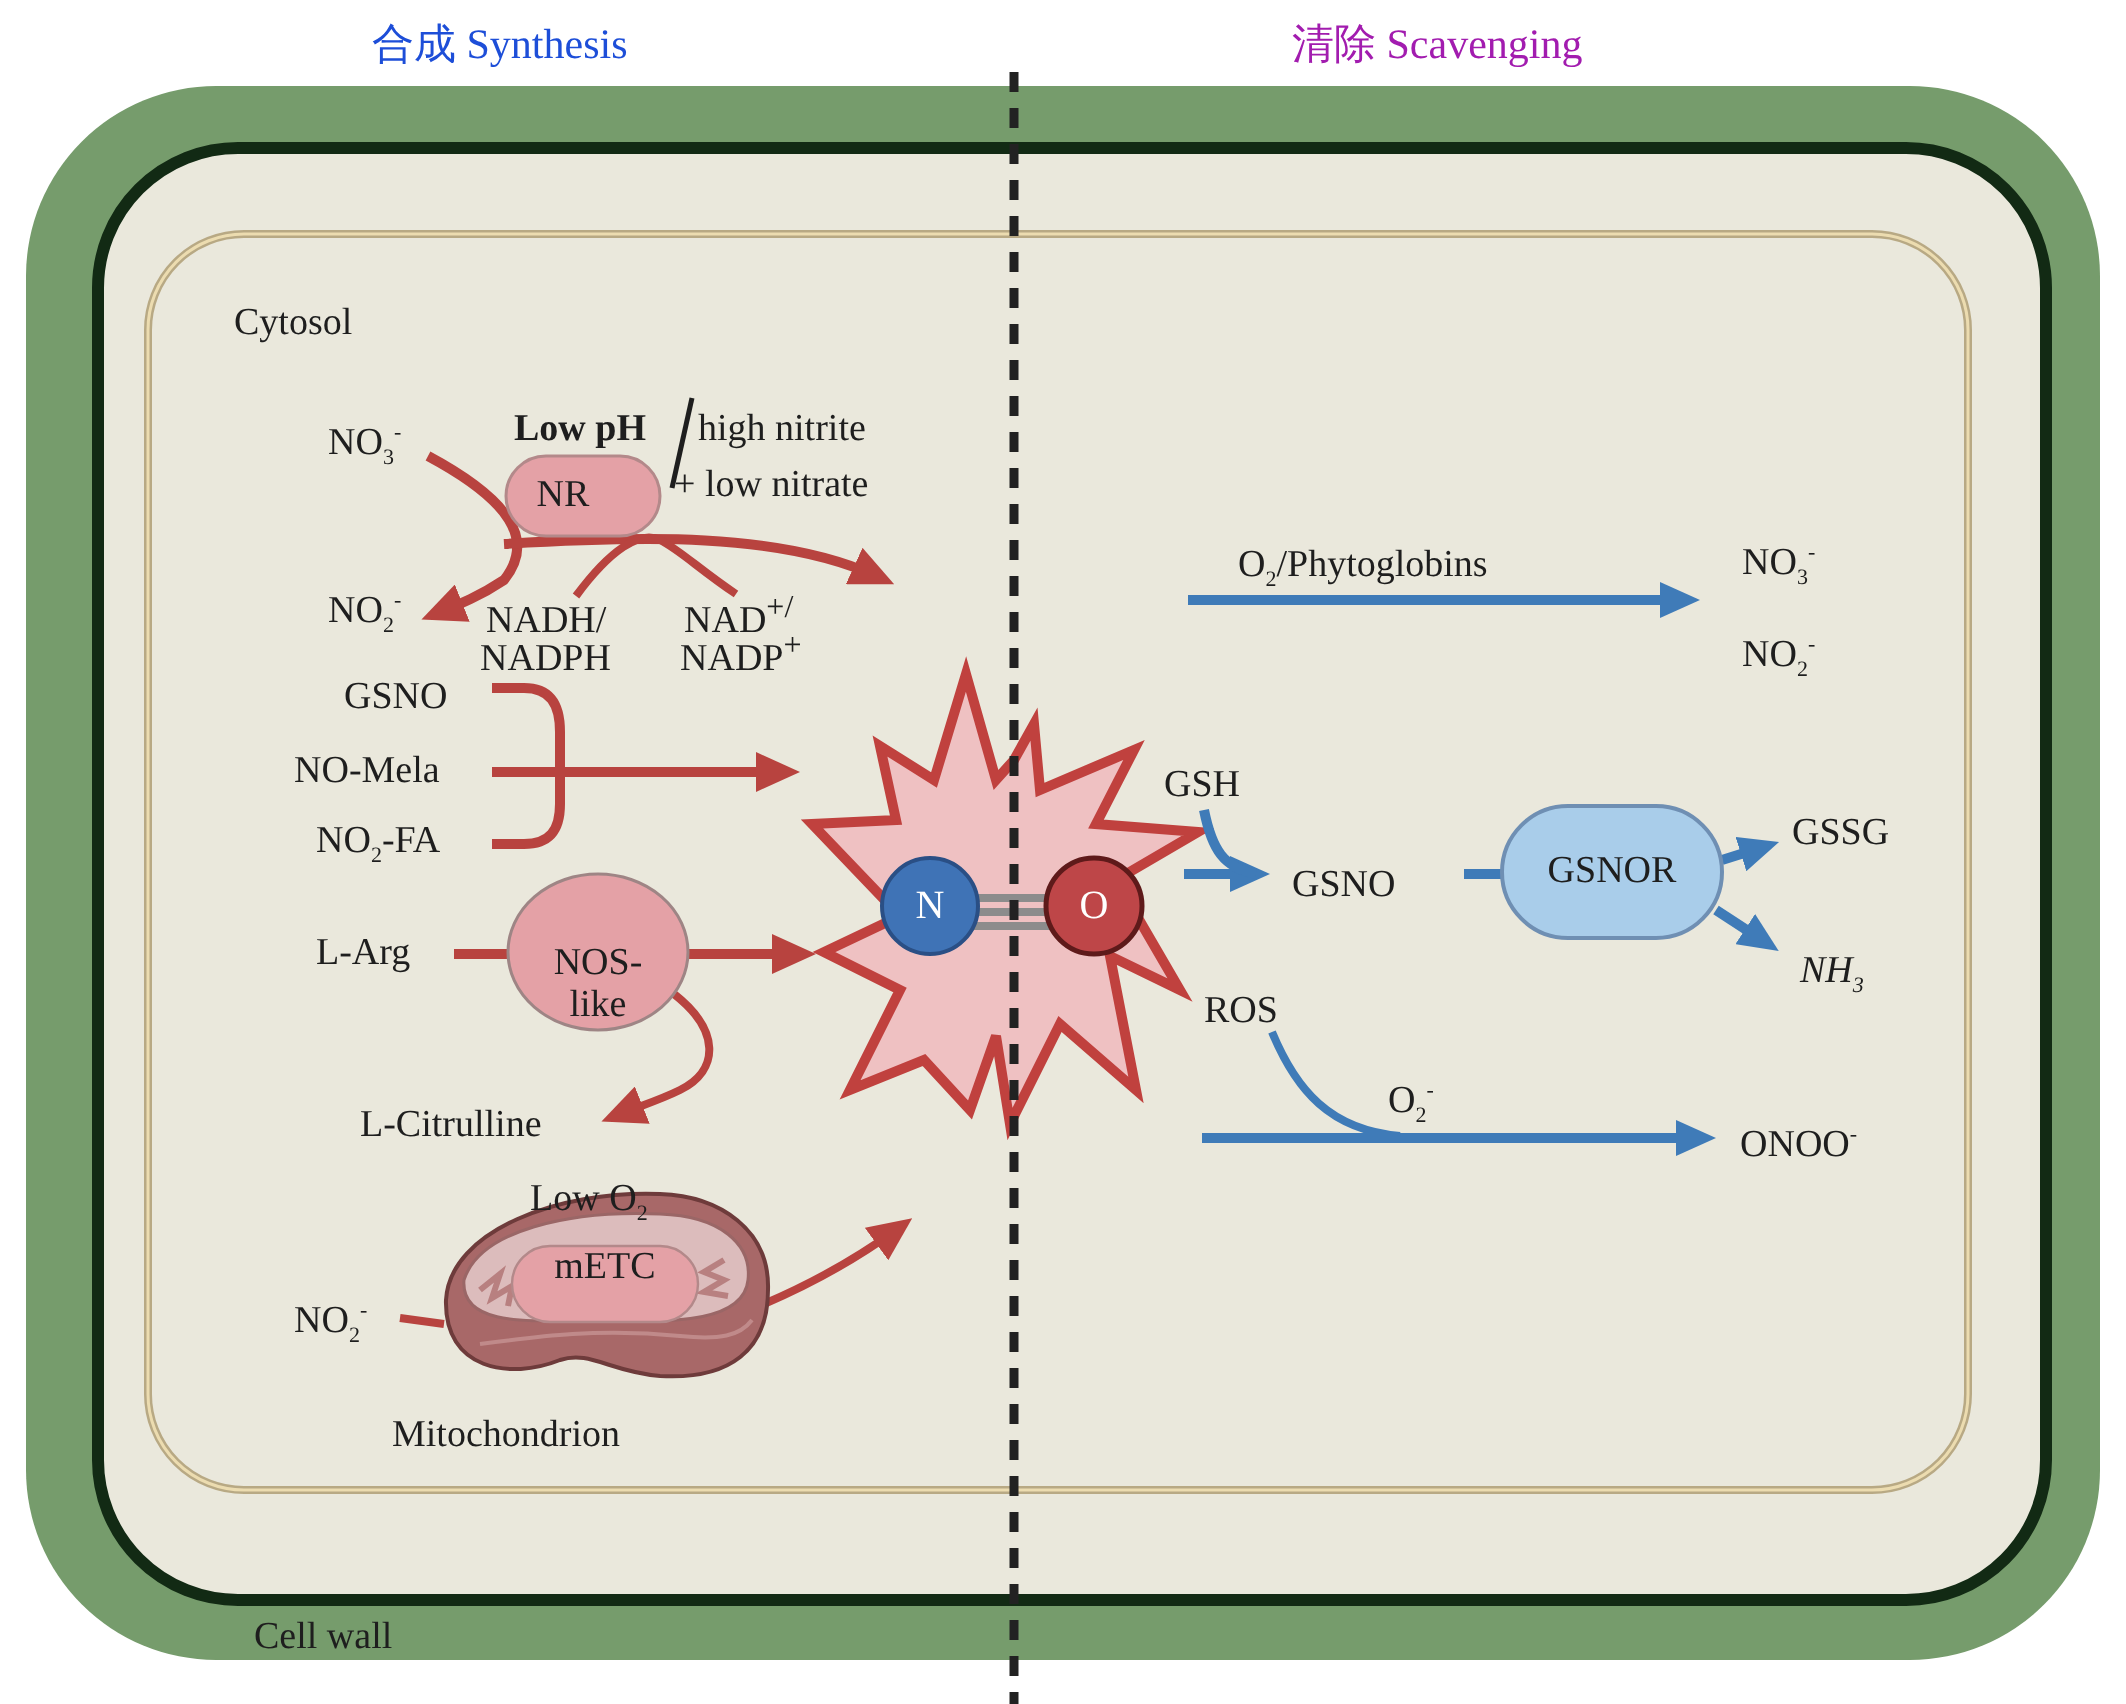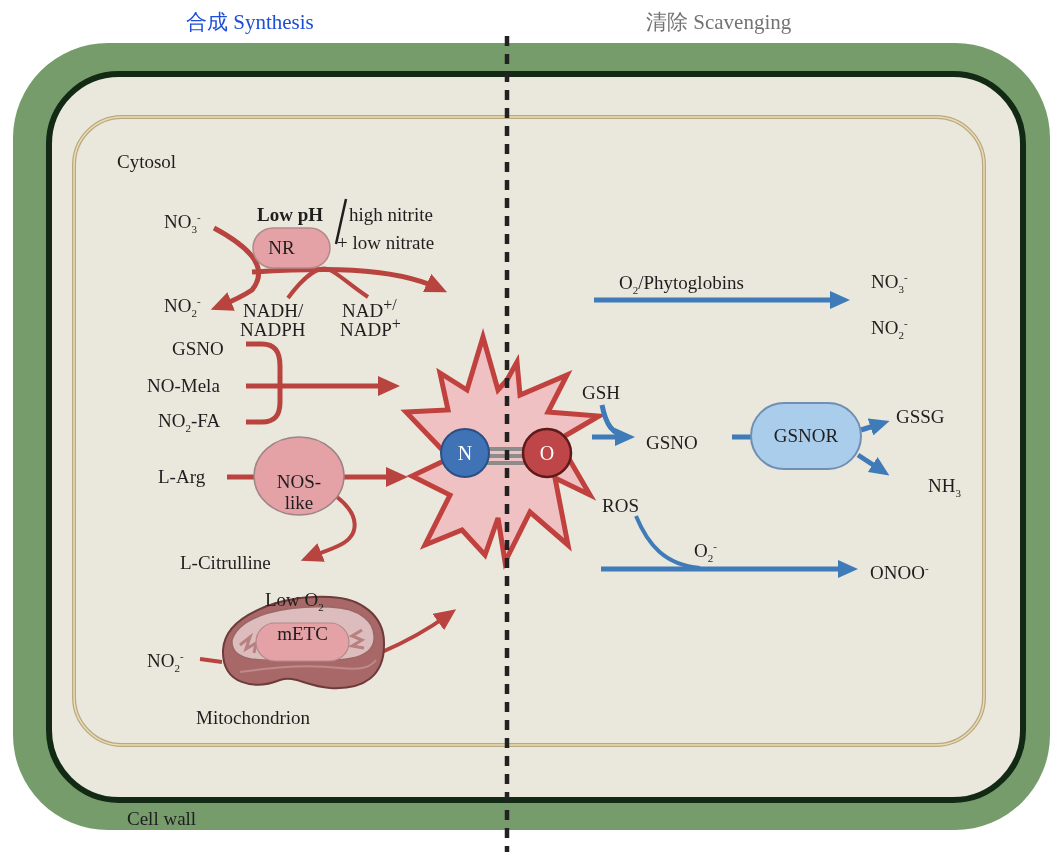--- a/index.html
+++ b/index.html
@@ -3,21 +3,21 @@
 <meta charset="utf-8">
 <style>
   html, body { margin: 0; padding: 0; background: #ffffff; }
   body { width: 1063px; height: 852px; position: relative; overflow: hidden;
          font-family: "Liberation Serif", "DejaVu Serif", serif; }
   #stage { position: absolute; left: 0; top: 0; width: 1063px; height: 852px; }
   .lbl { position: absolute; font-size: 19px; color: #1e1e1e; white-space: nowrap; line-height: 1; }
   .lbl sub, .lbl sup { font-size: 11px; line-height: 0; }
   .hdr { position: absolute; font-size: 21px; white-space: nowrap; line-height: 1; }
   .hdr-syn { color: #1d4ed8; }
-  .hdr-sca { color: #737373; }
+  .hdr-sca { color: #a21caf; }
   .enz { position: absolute; display: flex; align-items: center; justify-content: center;
          text-align: center; font-size: 19px; color: #1e1e1e; line-height: 1.1; }
 </style>
 </head>
 <body>
 
 <div id="stage">
 
   <svg width="1063" height="852" viewBox="0 0 1063 852" style="position:absolute;left:0;top:0;">
     <defs>
@@ -130,19 +130,19 @@
   <div class="enz" style="left:523px;top:429px;width:48px;height:48px;color:#ffffff;font-size:20px;">O</div>
 
   <div class="lbl" style="left:619px;top:273px;text-align:center;"><span>O</span><sub>2</sub><span>/Phytoglobins</span></div>
   <div class="lbl" style="left:871px;top:272px;"><span>NO</span><sub>3</sub><sup>-</sup></div>
   <div class="lbl" style="left:871px;top:318px;"><span>NO</span><sub>2</sub><sup>-</sup></div>
 
   <div class="lbl" style="left:582px;top:383px;">GSH</div>
   <div class="lbl" style="left:646px;top:433px;">GSNO</div>
   <div class="enz" style="left:751px;top:403px;width:110px;height:66px;">GSNOR</div>
   <div class="lbl" style="left:896px;top:407px;">GSSG</div>
-  <div class="lbl" style="left:928px;top:476px;"><span>NH</span><sub>3</sub></div>
+  <div class="lbl" style="left:900px;top:476px;font-style:italic;"><span>NH</span><sub>3</sub></div>
 
   <div class="lbl" style="left:602px;top:496px;">ROS</div>
   <div class="lbl" style="left:694px;top:541px;"><span>O</span><sub>2</sub><sup>-</sup></div>
   <div class="lbl" style="left:870px;top:563px;"><span>ONOO</span><sup>-</sup></div>
 
 </div>
 
 </body></html>

